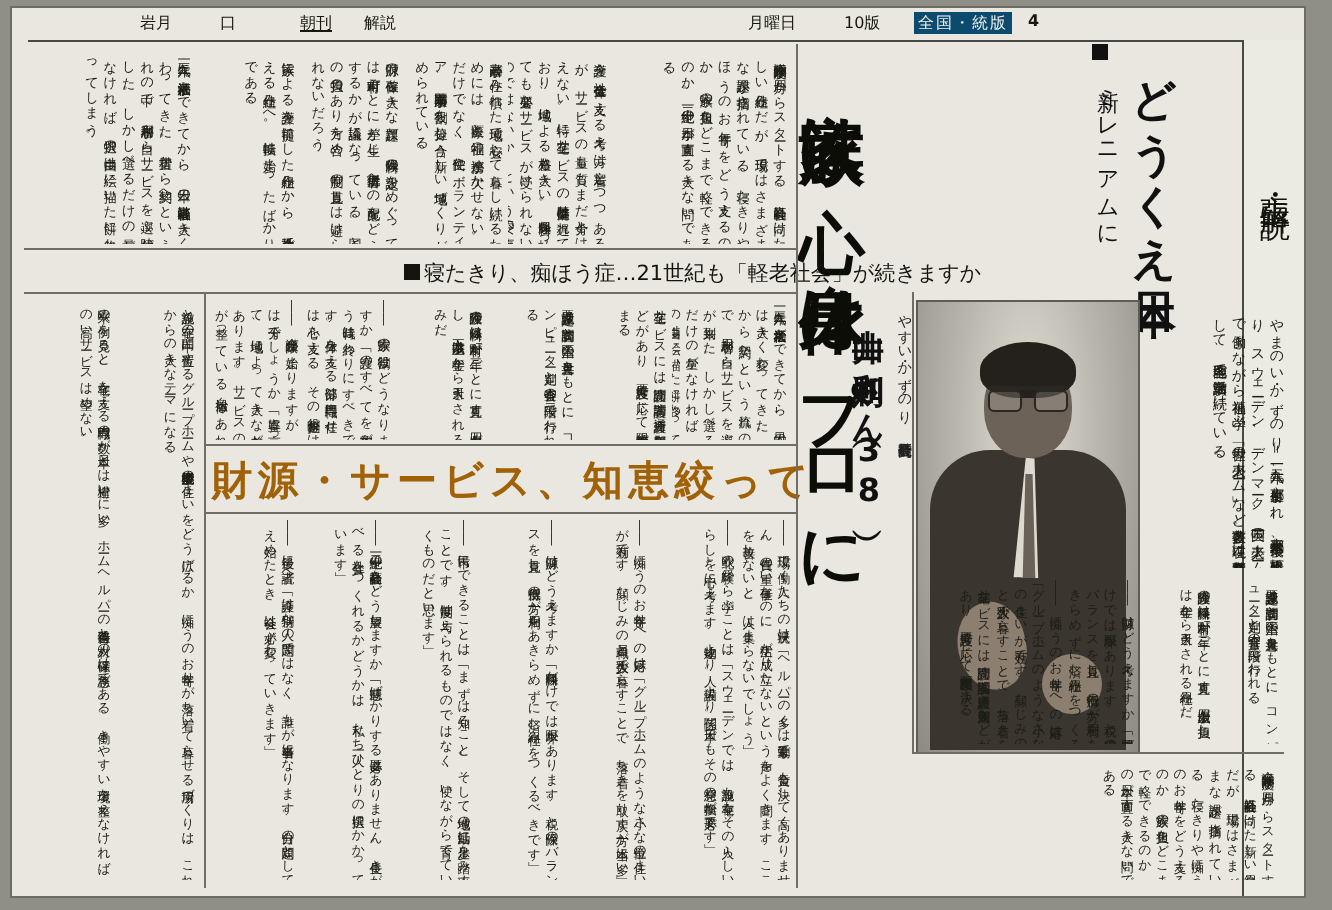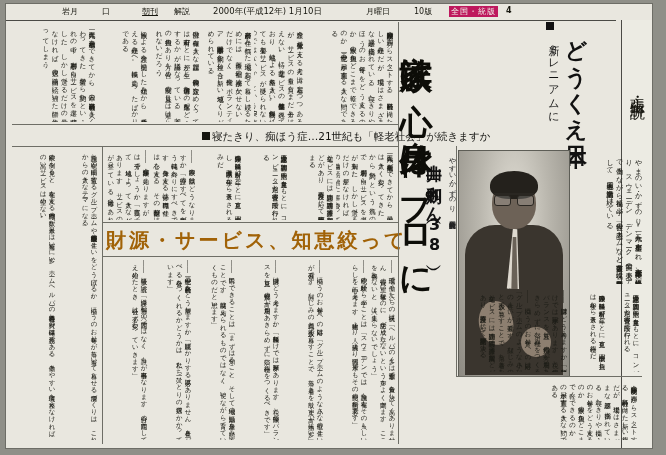--- a/index.html
+++ b/index.html
@@ -33,37 +33,37 @@
   .v {
     writing-mode: vertical-rl;
     text-orientation: upright;
   }
   .vt {
     writing-mode: vertical-rl;
   }
   
   #masthead {
     position: absolute;
-    left: 0; top: 0;
+    left: 8px; top: 0;
     width: 610px;
     height: 16px;
     border-bottom: 1px solid #4a4a45;
     font-size: 8px;
     color: #17170f;
   }
   #masthead .mi {
     position: absolute;
     top: 2px;
     white-space: nowrap;
     font-family: "DejaVu Sans", sans-serif;
   }
   #mh-date { left: 207px; font-size: 8.5px; letter-spacing: 0px; }
   #mh-day  { left: 360px; }
   #mh-ed   { left: 408px; }
-  #mh-name { left: 443px; letter-spacing: 1px; background: #be185d; color: #efefe8; padding: 0 2px; text-align: center; }
+  #mh-name { left: 443px; letter-spacing: 1px; background: #0c4a6e; color: #efefe8; padding: 0 2px; text-align: center; }
   #mh-page { left: 500px; font-weight: bold; }
   #mh-w1 { left: 96px; }
   #mh-w2 { left: 136px; text-decoration: underline; }
   #mh-w3 { left: 168px; text-align: right; }
   #mh-w4 { left: 56px; }
 
   
   #rail {
     position: absolute;
     right: 0;
@@ -318,21 +318,20 @@
 <body>
 
 <div id="page">
   <div id="sheet">
 
     <div id="masthead">
       <span class="mi" id="mh-w4">岩月</span>
       <span class="mi" id="mh-w1">口</span>
       <span class="mi" id="mh-w2">朝刊</span>
       <span class="mi" id="mh-w3">解説</span>
-      <span class="mi" id="mh-date">2000年(平成12年) 1月10日</span>
       <span class="mi" id="mh-day">月曜日</span>
       <span class="mi" id="mh-ed">10版</span>
       <span class="mi" id="mh-name">全国・統版</span>
       <span class="mi" id="mh-page">4</span>
     </div>
 
     <div id="rail">
       <div class="rail-title v">主張・解説</div>
     </div>
 

